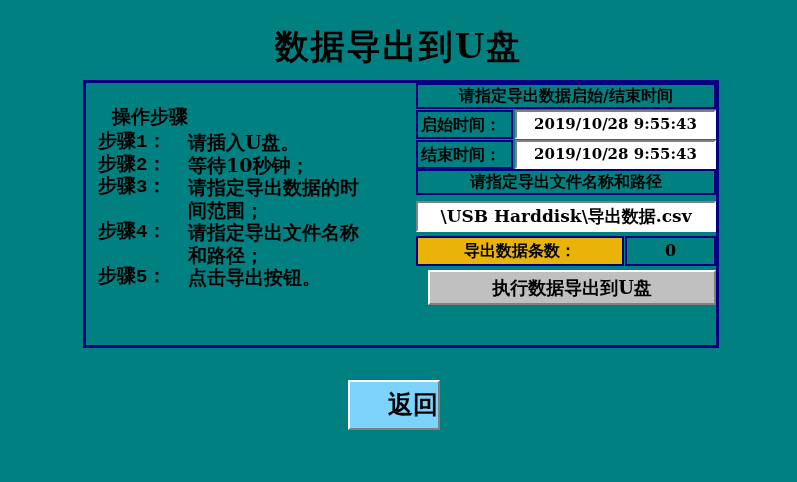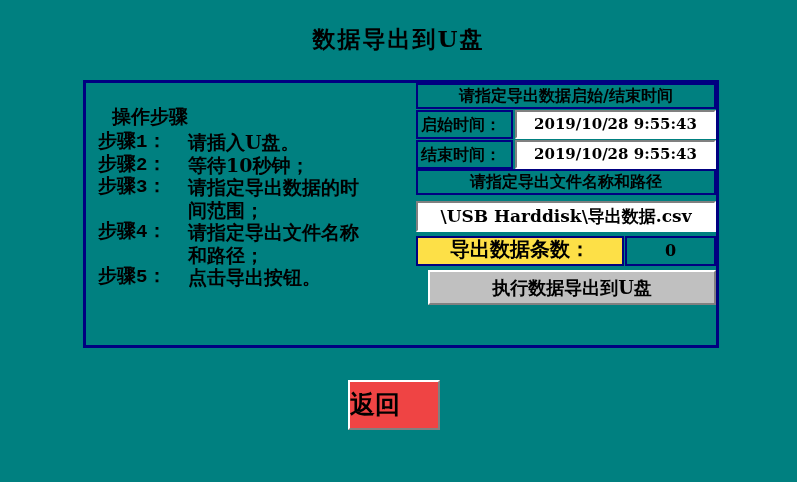--- a/index.html
+++ b/index.html
@@ -15,21 +15,21 @@
     position: relative;
   }
 
   
   #page-title {
     position: absolute;
     left: 0;
     top: 24px;
     width: 797px;
     text-align: center;
-    font-size: 23px;
+    font-size: 34px;
     font-weight: bold;
     color: #000000;
     letter-spacing: 2px;
     font-family: "DejaVu Serif", "Liberation Serif", serif;
   }
 
   
   #main-panel {
     position: absolute;
     left: 83px;
@@ -164,27 +164,27 @@
 
   #count-row {
     display: flex;
     height: 30px;
     margin-top: 4px;
   }
   #count-label {
     flex: 1;
     border: 2px solid #000080;
     box-sizing: border-box;
-    background: #fde047;
-    text-align: center;
-    font-size: 20px;
+    background: #eab308;
+    text-align: center;
+    font-size: 16px;
     font-weight: bold;
     color: #000000;
     line-height: 26px;
-    font-family: Liberation Mono, monospace;
+    font-family: Liberation Sans, sans-serif;
     white-space: nowrap;
   }
   #count-value {
     width: 91px;
     flex: none;
     margin-left: 1px;
     border: 2px solid #000080;
     box-sizing: border-box;
     background: #008080;
     text-align: center;
@@ -215,27 +215,27 @@
     margin-left: 12px;
   }
 
   
   #back-button {
     position: absolute;
     left: 348px;
     top: 380px;
     width: 92px;
     height: 50px;
-    background: #ef4444;
+    background: #7dd3fc;
     border-top: 2px solid #FFFFFF;
     border-left: 2px solid #FFFFFF;
     border-right: 2px solid #808080;
     border-bottom: 2px solid #808080;
     box-sizing: border-box;
-    text-align: left;
+    text-align: right;
     line-height: 46px;
     font-size: 25px;
     font-weight: bold;
     color: #000000;
     font-family: "DejaVu Serif", "Liberation Serif", serif;
     cursor: pointer;
   }
 </style>
 </head>
 <body>

